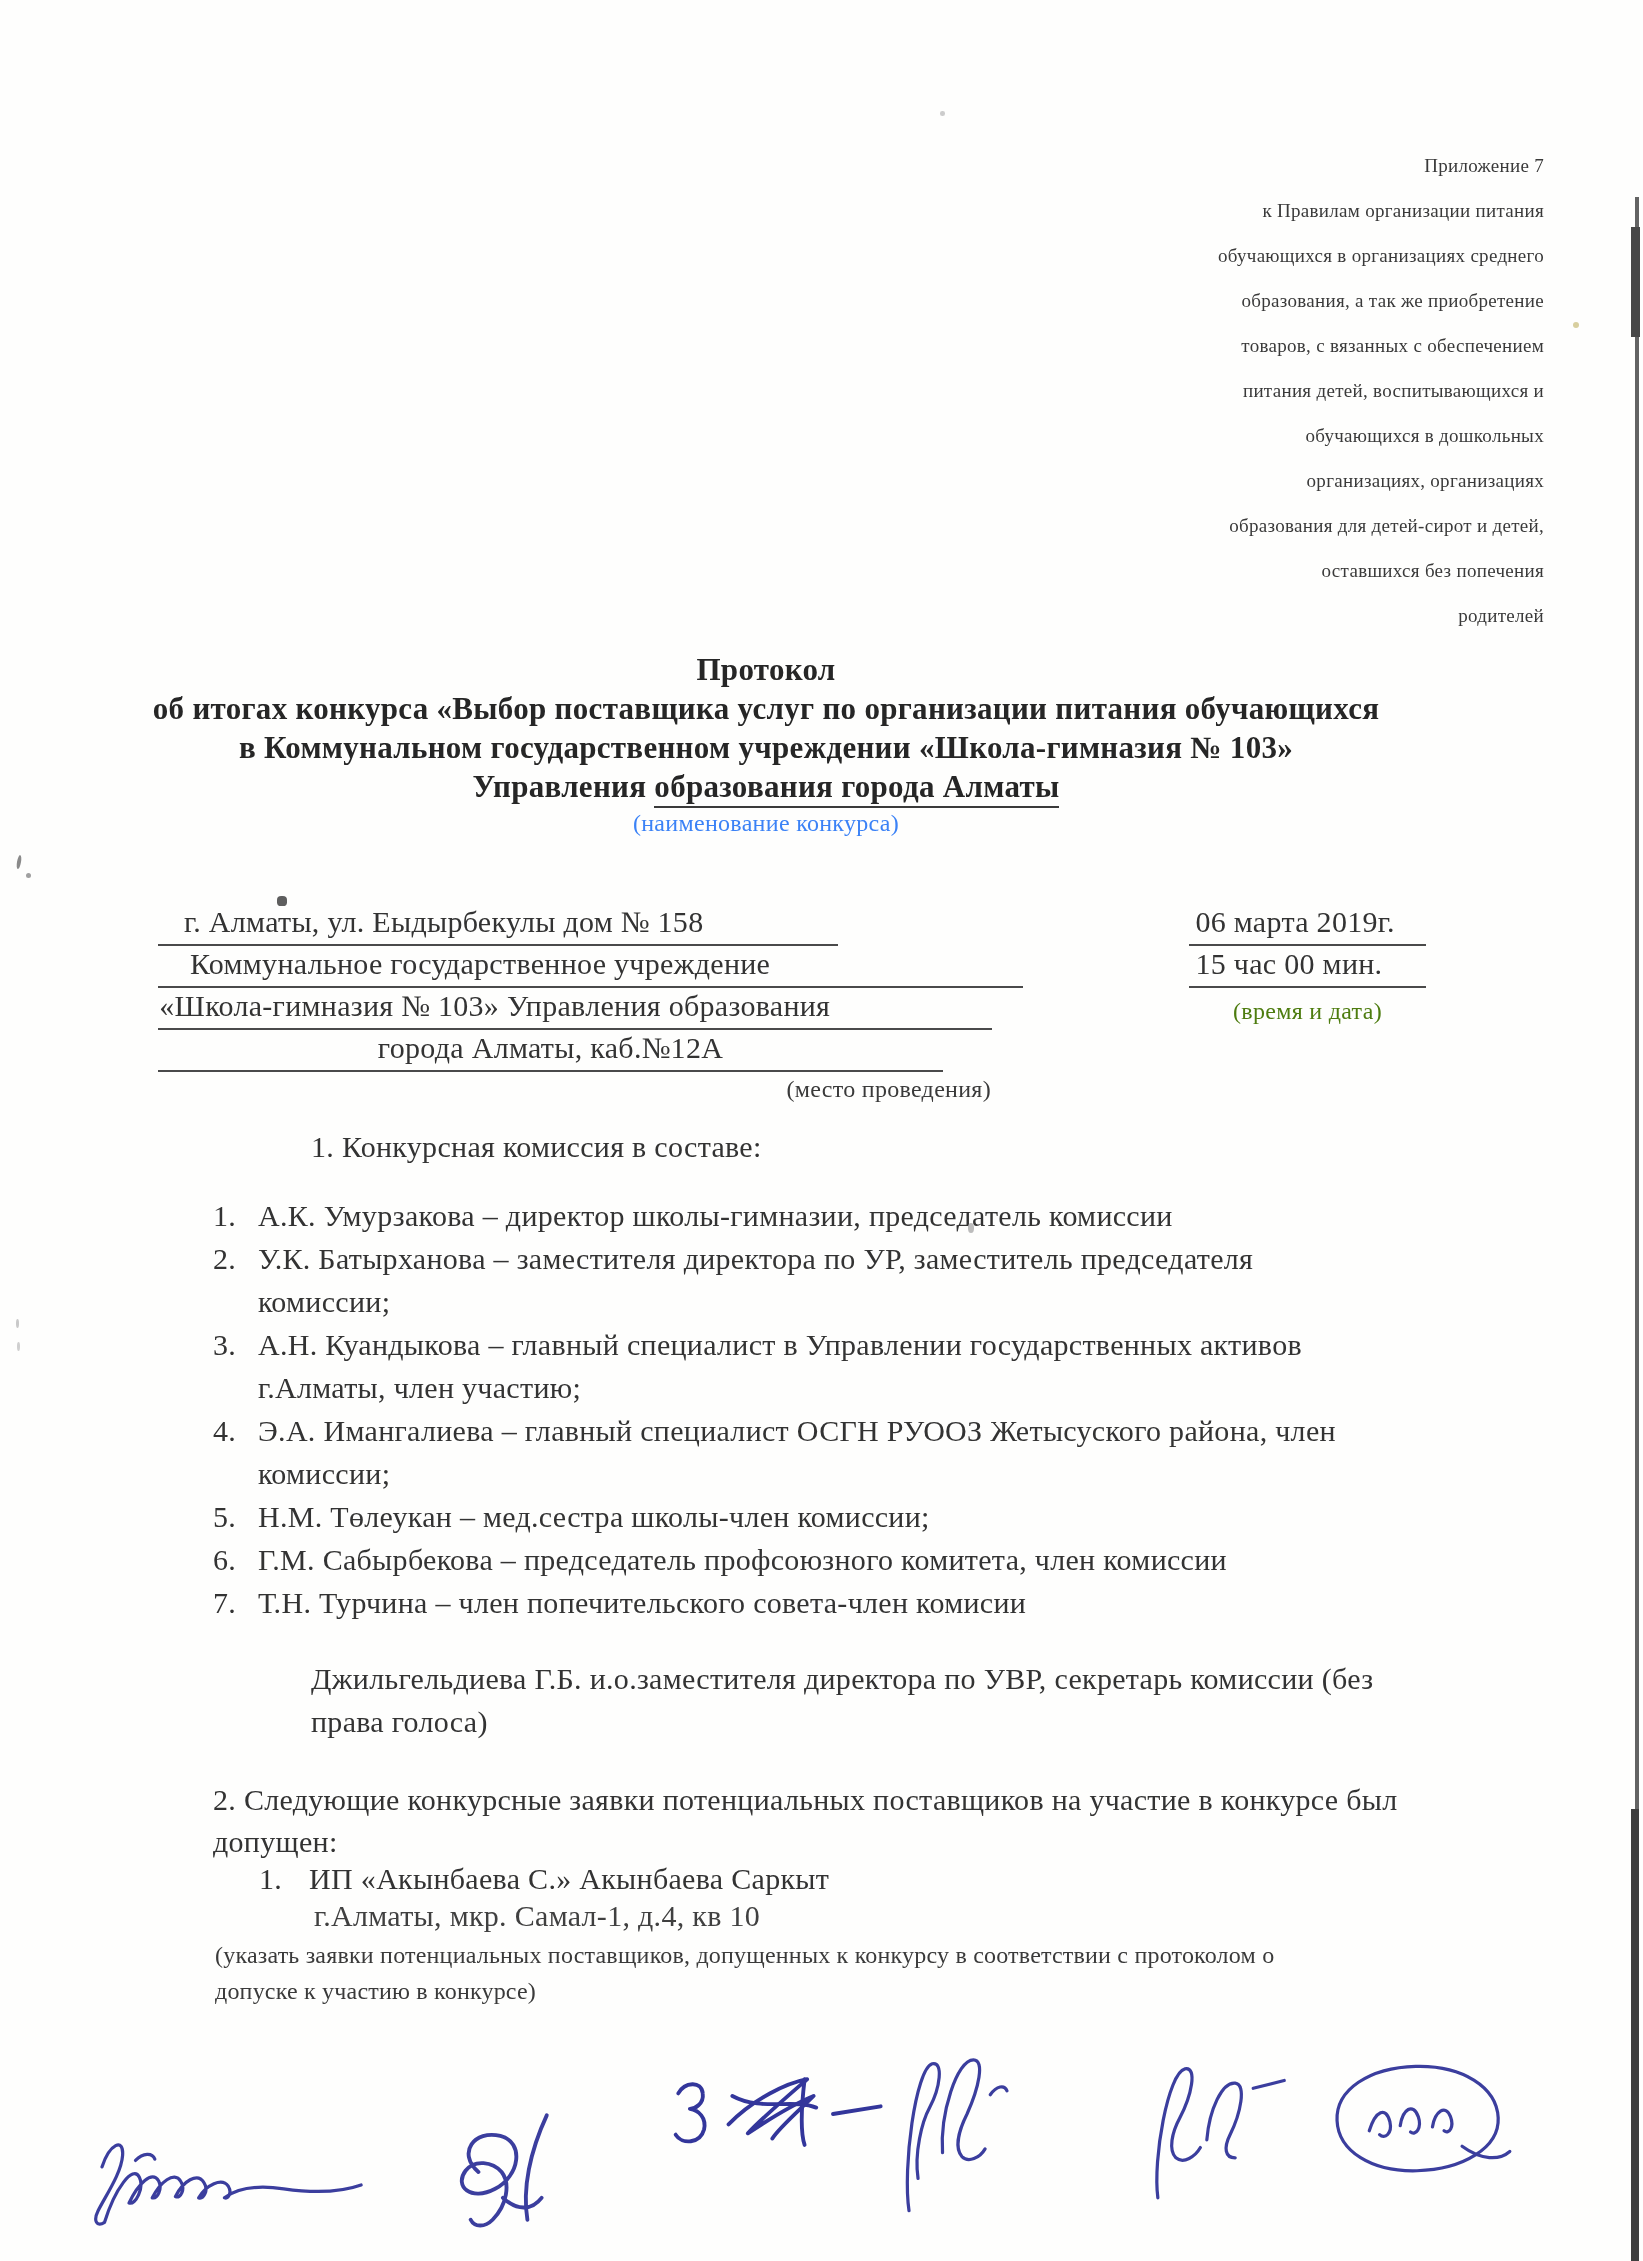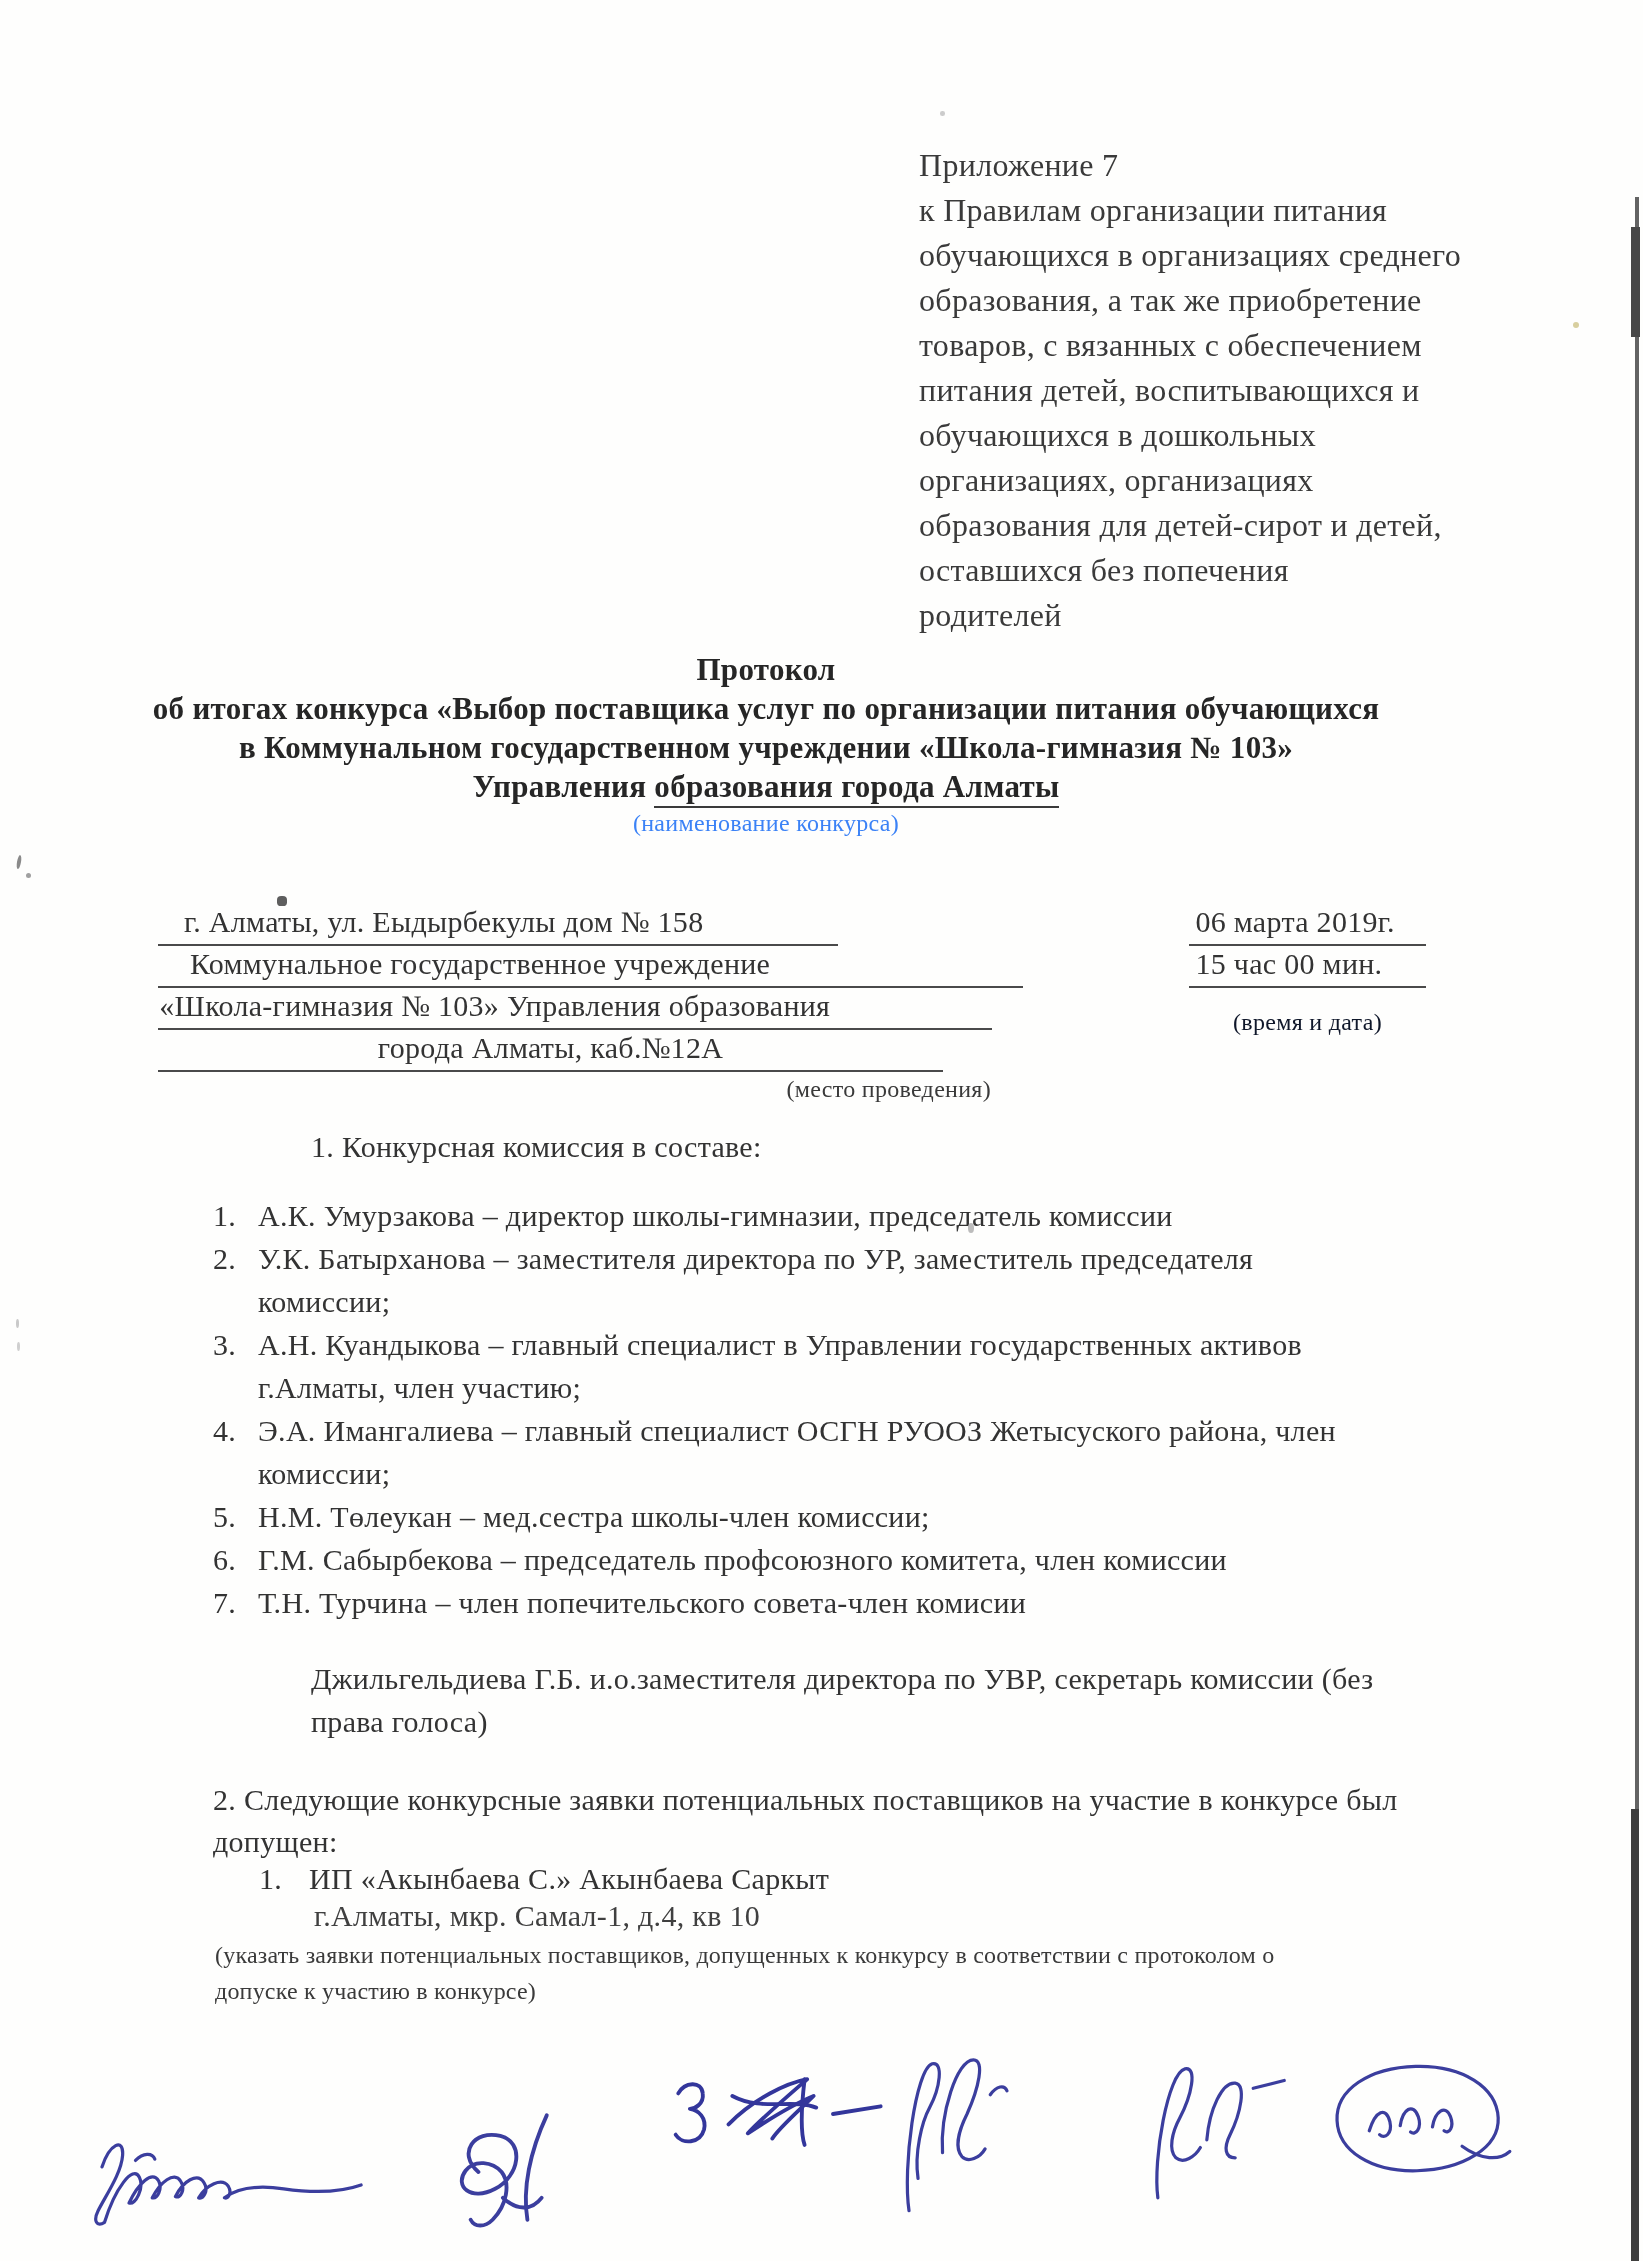--- a/index.html
+++ b/index.html
@@ -1,43 +1,43 @@
 <!DOCTYPE html>
 <html style="font-size:10.3px"><head>
 <meta charset="utf-8">
 <style>
   html,body{margin:0;padding:0;background:#ffffff;}
   .page{position:relative;width:1644px;height:2261px;background:#fefefdl;background:#fefefd;
         font-family:"Liberation Serif","DejaVu Serif",serif;color:#333;overflow:hidden;}
   .abs{position:absolute;}
 
   
-  .appendix{left:919px;top:143px;width:625px;text-align:left;
-            font-size:32px;line-height:45px;color:#3a3a3a;letter-spacing:0.3px;}
+  .appendix{left:919px;top:143px;width:625px;text-align:right;
+            font-size:19px;line-height:45px;color:#3a3a3a;letter-spacing:0.3px;}
 
   
   .title{left:0;top:650px;width:1532px;text-align:center;font-weight:bold;
          font-size:31px;line-height:39px;color:#262626;letter-spacing:0.3px;}
   .title .caption{font-weight:normal;font-size:24px;line-height:35px;color:#3b82f6;}
   .u-title{border-bottom:2.6px solid #3a3a3a;padding-bottom:1.9px;}
 
   
   .venue{left:158px;top:904px;width:833px;font-size:30px;color:#333;letter-spacing:0.3px;}
   .venue-lines > div{height:40px;line-height:36px;border-bottom:2.6px solid #4a4a4a;
                      white-space:nowrap;overflow:visible;}
   .venue-lines > div:nth-child(1){width:654px;padding-left:26px;}
   .venue-lines > div:nth-child(2){width:833px;padding-left:32px;}
   .venue-lines > div:nth-child(3){width:833px;padding-left:1.3px;}
   .venue-lines > div:nth-child(4){width:785px;text-align:center;}
   .venue .caption{width:833px;text-align:right;font-size:24px;margin-top:3.9px;color:#3a3a3a;}
 
   
   .dt{left:1189px;top:904px;width:237px;font-size:30px;color:#333;letter-spacing:0.3px;}
   .dt-lines > div{height:40px;line-height:36px;border-bottom:2.6px solid #4a4a4a;padding-left:6.4px;white-space:nowrap;}
-  .dt .caption{text-align:center;font-size:24px;margin-top:21px;color:#0f172a;}
+  .dt .caption{text-align:center;font-size:24px;margin-top:10px;color:#4d7c0f;}
 
   
   .sec1-head{left:311px;top:1127px;font-size:30px;line-height:39px;letter-spacing:0.3px;color:#333;}
   .members{left:213px;top:1194px;width:1273px;font-size:30px;color:#333;letter-spacing:0.3px;}
   .member{display:flex;}
   .m-num{width:45px;flex:none;line-height:43px;}
   .m-text{flex:1;text-align:justify;}
   .m-text div{line-height:43px;text-align-last:left;}
   .stretch{text-align-last:justify;}
 

